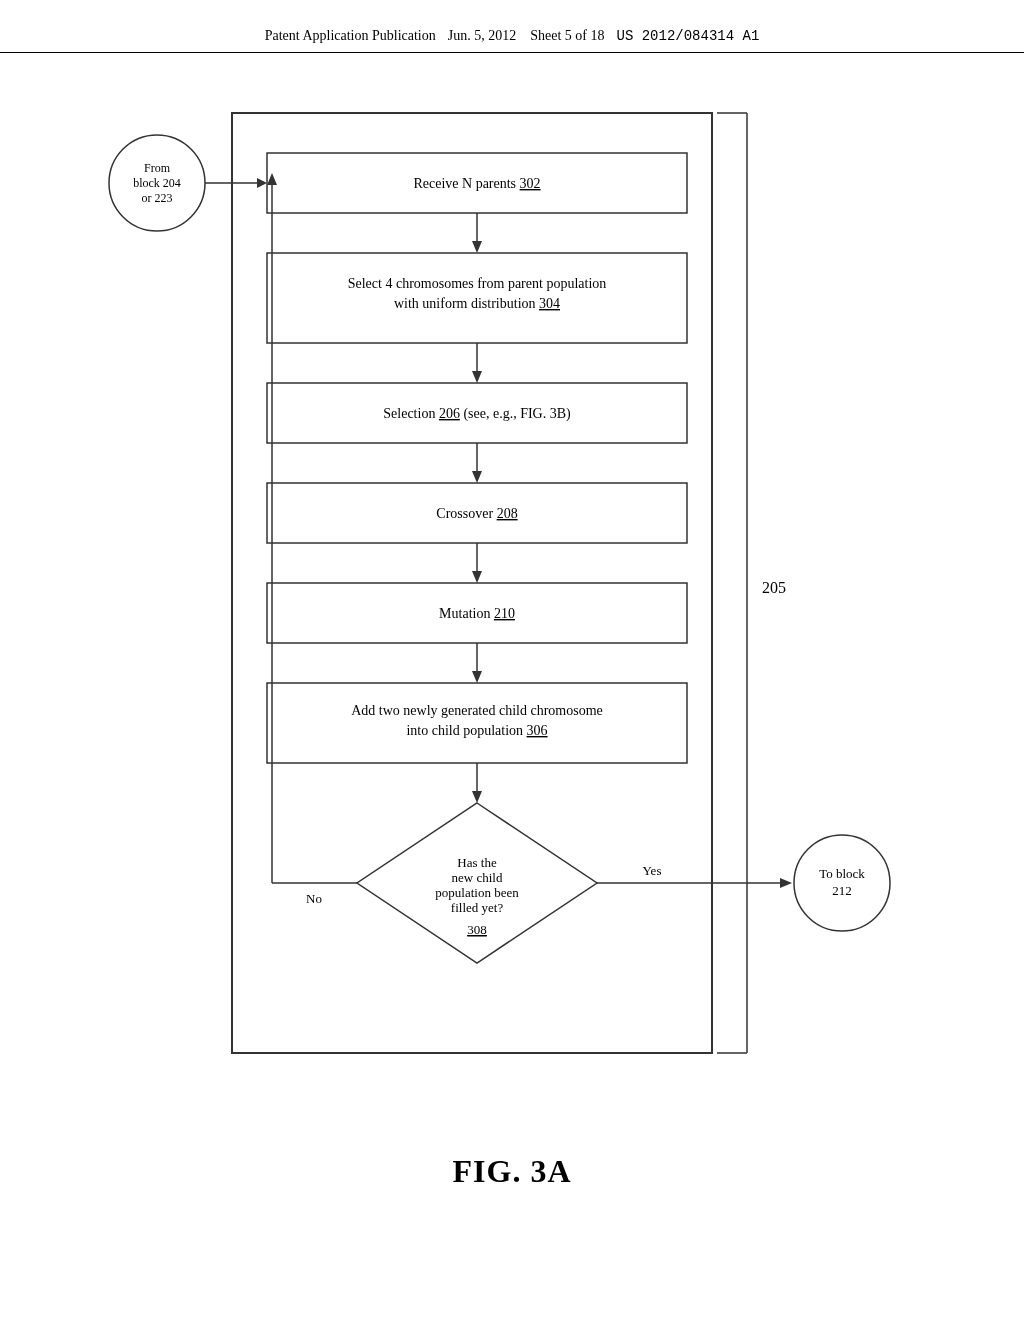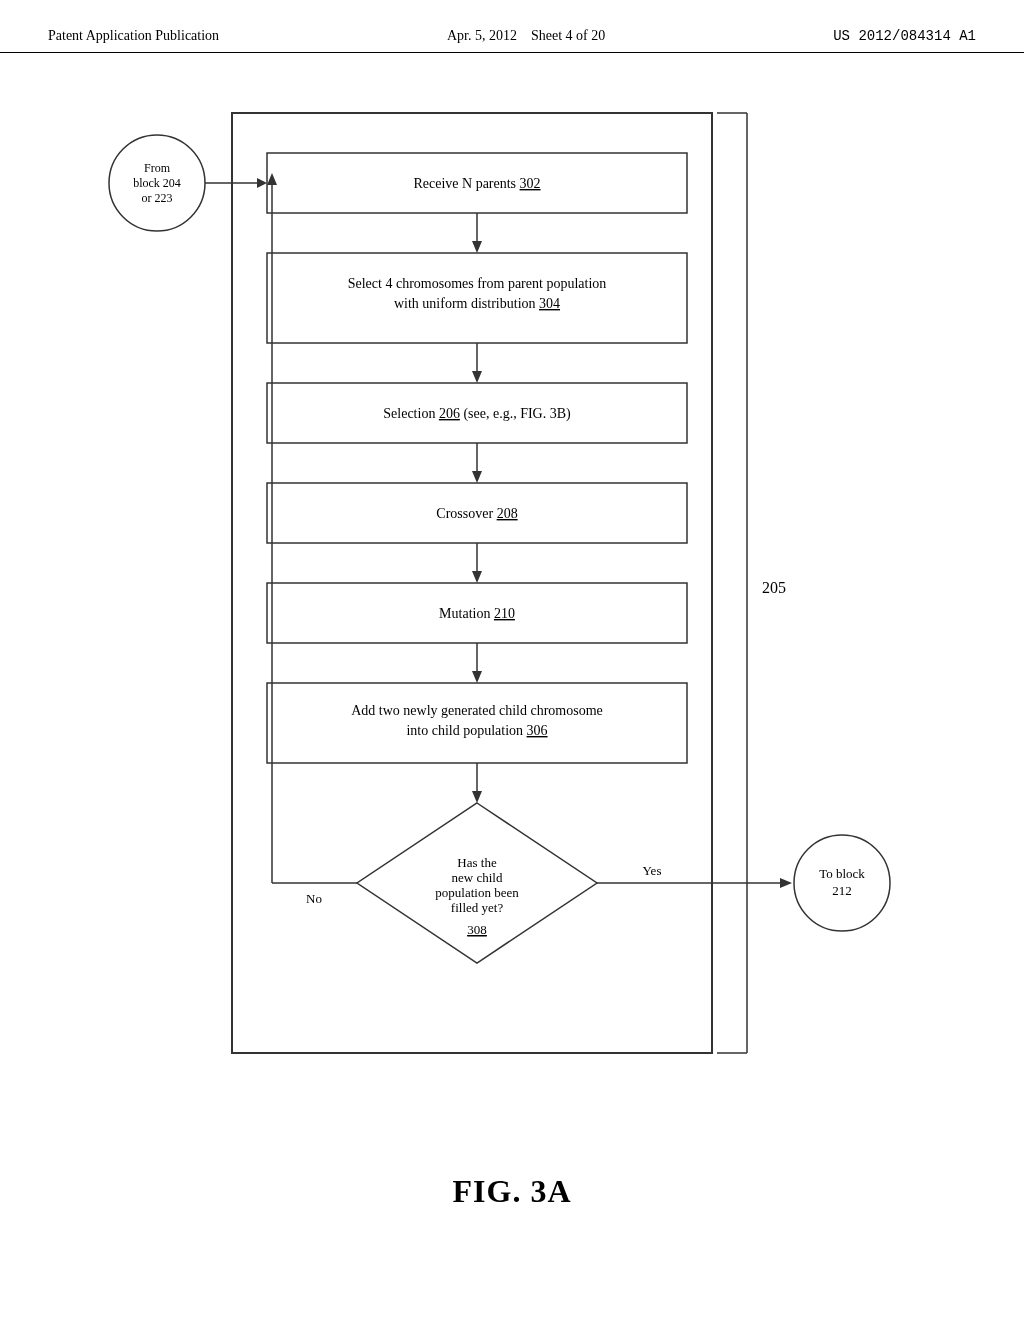--- a/index.html
+++ b/index.html
@@ -8,21 +8,21 @@
       font-family: 'Times New Roman', Times, serif;
       width: 1024px;
       min-height: 1320px;
       position: relative;
       overflow-x: hidden;
     }
 
     
     .header {
       display: flex;
-      justify-content: space-between;
+      justify-content: center;
       align-items: flex-start;
       padding: 28px 48px 0 48px;
       border-bottom: 1px solid #000;
       padding-bottom: 8px;
       gap: 12px;
     }
     .header-left {
       font-size: 14px;
       font-weight: normal;
     }
@@ -33,40 +33,40 @@
     .header-right {
       font-size: 14px;
       font-family: Liberation Mono, monospace;
     }
 
     
     .fig-label {
       text-align: center;
       font-size: 32px;
       font-weight: bold;
-      margin-top: 40px;
+      margin-top: 20px;
       letter-spacing: 1px;
     }
 
     
     .diagram-svg-container {
       position: relative;
       margin: 30px auto 0 auto;
       width: 900px;
       height: 1050px;
     }
   </style>
 </head>
 <body>
 
 <div class="header">
   <div class="header-left">Patent Application Publication</div>
   <div class="header-center">
-    <span>Apr. 5, 2012</span>&nbsp;&nbsp;&nbsp;
-    <span>Sheet 4 of 20</span>
+    <span>Jun. 5, 2012</span>&nbsp;&nbsp;&nbsp;
+    <span>Sheet 5 of 18</span>
   </div>
   <div class="header-right">US 2012/084314 A1</div>
 </div>
 
 <div class="diagram-svg-container">
   <svg width="900" height="1050" viewBox="0 0 900 1050" xmlns="http://www.w3.org/2000/svg">
 
     <defs>
       <style>
         text { font-family: 'Times New Roman', Times, serif; }

